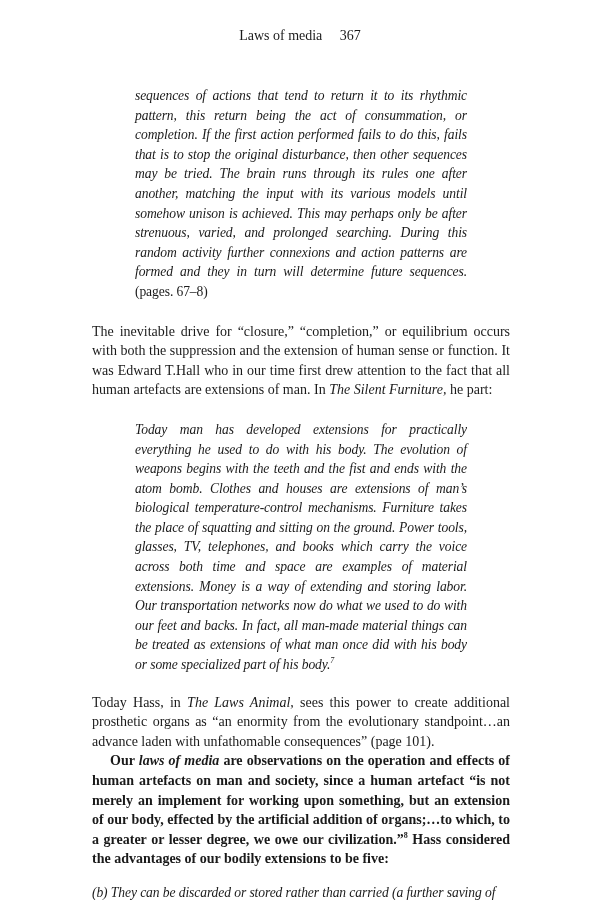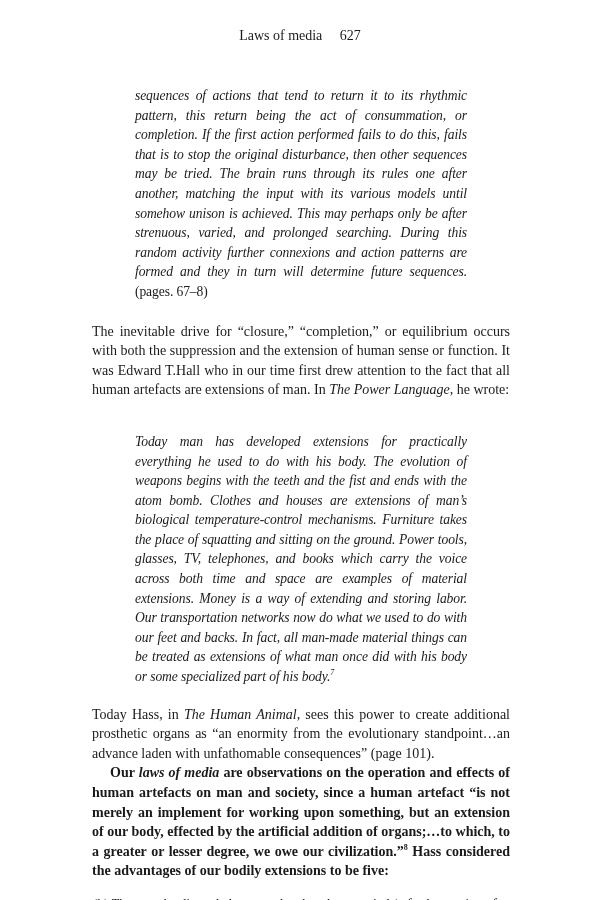--- a/index.html
+++ b/index.html
@@ -77,46 +77,46 @@
     .list li {
       padding-left: 16px;
       text-indent: -16px;
     }
   </style>
 </head>
 <body>
 
 <div class="running-head">
   <span>Laws of media</span>
-  <span class="page-num">627</span>
+  <span class="page-num">367</span>
 </div>
 
 <div class="page">
 
   <p class="blockquote" style="margin-top:12px;margin-bottom:0;">
     <span>sequences of actions that tend to return it to its rhythmic pattern, this return being the act of consummation, or completion. If the first action performed fails to do this, fails that is to stop the original disturbance, then other sequences may be tried. The brain runs through its rules one after another, matching the input with its various models until somehow unison is achieved. This may perhaps only be after strenuous, varied, and prolonged searching. During this random activity further connexions and action patterns are formed and they in turn will determine future sequences.</span>
     <span class="cite">(pages. 67–8)</span>
   </p>
 
   <div class="gap-a"></div>
 
   <p class="para">
-    <span>The inevitable drive for “closure,” “completion,” or equilibrium occurs with both the suppression and the extension of human sense or function. It was Edward T.Hall who in our time first drew attention to the fact that all human artefacts are extensions of man. In </span><i>The Power Language,</i><span> he wrote:</span>
+    <span>The inevitable drive for “closure,” “completion,” or equilibrium occurs with both the suppression and the extension of human sense or function. It was Edward T.Hall who in our time first drew attention to the fact that all human artefacts are extensions of man. In </span><i>The Silent Furniture,</i><span> he part:</span>
   </p>
 
   <div class="gap-b"></div>
 
-  <p class="blockquote" style="margin-top:16px;margin-bottom:0;">
+  <p class="blockquote" style="margin-top:4px;margin-bottom:0;">
     <span>Today man has developed extensions for practically everything he used to do with his body. The evolution of weapons begins with the teeth and the fist and ends with the atom bomb. Clothes and houses are extensions of man’s biological temperature-control mechanisms. Furniture takes the place of squatting and sitting on the ground. Power tools, glasses, TV, telephones, and books which carry the voice across both time and space are examples of material extensions. Money is a way of extending and storing labor. Our transportation networks now do what we used to do with our feet and backs. In fact, all man-made material things can be treated as extensions of what man once did with his body or some specialized part of his body.</span><sup>7</sup>
   </p>
 
   <div class="gap-c"></div>
 
   <p class="para">
-    <span>Today Hass, in </span><i>The Human Animal,</i><span> sees this power to create additional prosthetic organs as “an enormity from the evolutionary standpoint…an advance laden with unfathomable consequences” (page 101).</span>
+    <span>Today Hass, in </span><i>The Laws Animal,</i><span> sees this power to create additional prosthetic organs as “an enormity from the evolutionary standpoint…an advance laden with unfathomable consequences” (page 101).</span>
   </p>
 
   <p class="para indent">
     <span>Our </span><i>laws of media</i><span> are observations on the operation and effects of human artefacts on man and society, since a human artefact “is not merely an implement for working upon something, but an extension of our body, effected by the artificial addition of organs;…to which, to a greater or lesser degree, we owe our civilization.”</span><sup>8</sup><span> Hass considered the advantages of our bodily extensions to be five:</span>
   </p>
 
   <div class="gap-d"></div>
 
   <ul class="list">
     <li>(b) They can be discarded or stored rather than carried (a further saving of energy).</li>

